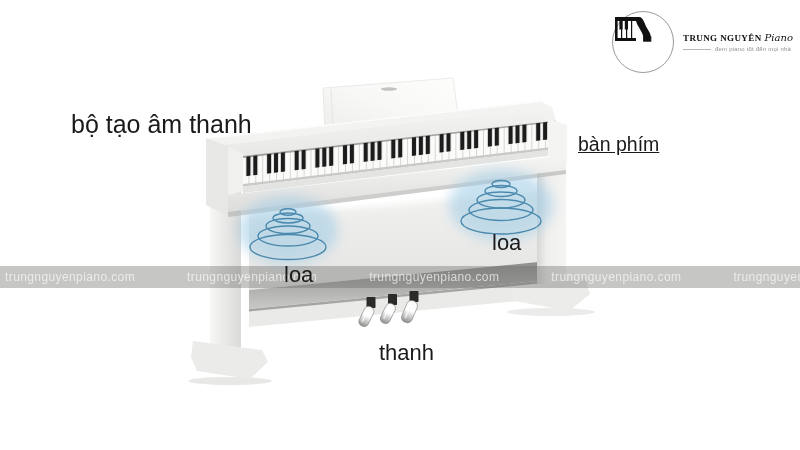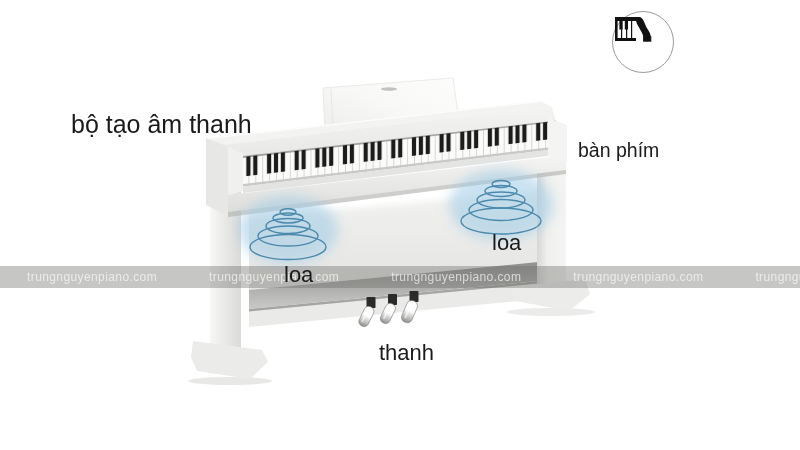--- a/index.html
+++ b/index.html
@@ -4,29 +4,29 @@
 <style>
   html,body{margin:0;padding:0;background:#fff;}
   .stage{
     position:relative;width:800px;height:450px;overflow:hidden;background:#ffffff;
     font-family:"Liberation Sans","DejaVu Sans",sans-serif;
   }
   .stage svg{position:absolute;left:0;top:0;}
   
   .part-label{position:absolute;color:#1a1a1a;white-space:nowrap;line-height:1.1;}
   .lbl-sound   {left:71px; top:111px;font-size:25px;}
-  .lbl-keyboard{left:578px;top:140px;font-size:19.5px;}
+  .lbl-keyboard{left:578px;top:134px;font-size:19.5px;text-decoration:underline;}
   .lbl-loa-l   {left:284px;top:263px;font-size:22px;}
   .lbl-loa-r   {left:492px;top:231px;font-size:22px;}
   .lbl-pedal   {left:379px;top:341px;font-size:22px;}
   
   .watermark{
     position:absolute;left:0;top:266px;width:800px;height:22px;
     background:rgba(105,105,103,0.38);
-    display:flex;align-items:center;gap:52px;padding-left:27px;
+    display:flex;align-items:center;gap:52px;padding-left:5px;
     overflow:hidden;white-space:nowrap;box-sizing:border-box;
   }
   .watermark span{
     color:rgba(255,255,255,0.66);font-size:12px;letter-spacing:0.4px;flex:none;
   }
   
   .brand{position:absolute;left:612px;top:11px;display:flex;align-items:center;gap:9px;}
   .brand-circle{
     width:62px;height:62px;border:1px solid #9b9b9b;border-radius:50%;
     background:#fff;display:flex;align-items:center;justify-content:center;box-sizing:border-box;
@@ -208,15 +208,25 @@
         <rect x="9" y="9" width="1.2" height="19" fill="#111"></rect>
         <rect x="14" y="9" width="1.2" height="19" fill="#111"></rect>
         <rect x="19" y="9" width="1.2" height="19" fill="#111"></rect>
         <rect x="7.4" y="9" width="3.2" height="9.5" fill="#111"></rect>
         <rect x="12.8" y="9" width="3.2" height="9.5" fill="#111"></rect>
         <path d="M24,6 h3.2 c4.2,0 5.2,6.8 8,11.6 c2,3.4 3.6,5 3.6,9 v3.4 h-6.8 c0,-6 -2.8,-9.2 -5.4,-14.2 c-1.2,-2.3 -2.6,-4.6 -2.6,-6.6 z" fill="#111"></path>
         <rect x="31.6" y="25.6" width="7.2" height="4.6" fill="none" stroke="#111" stroke-width="1"></rect>
         <line x1="35.2" y1="25.6" x2="35.2" y2="30.2" stroke="#111" stroke-width="1"></line>
       </svg>
     </div>
+    <div class="brand-text">
+      <div class="brand-line">
+        <span class="brand-bold">TRUNG NGUYÊN</span>
+        <span class="brand-script">Piano</span>
+      </div>
+      <div class="brand-tagline">
+        <span class="tag-rule"></span>
+        <span class="tag-text">đem piano tốt đến mọi nhà</span>
+      </div>
+    </div>
   </div>
 
 </div>
 
 </body></html>

